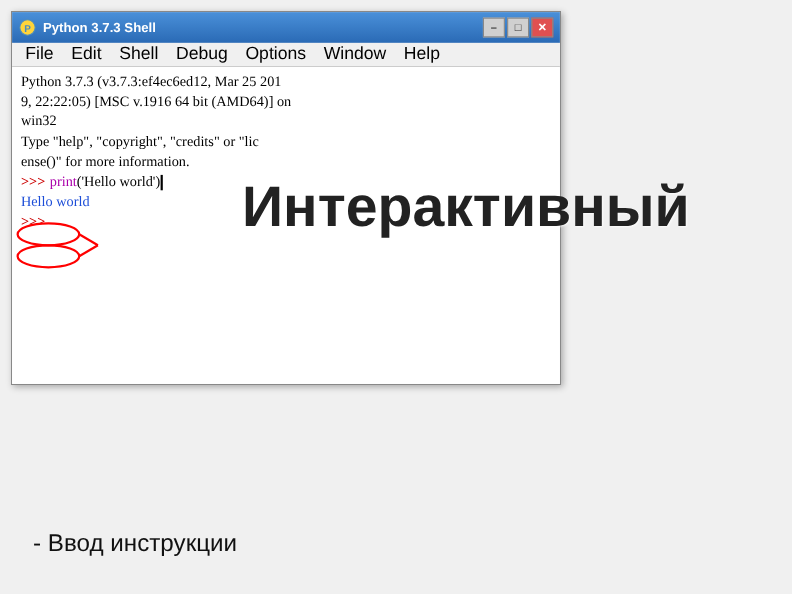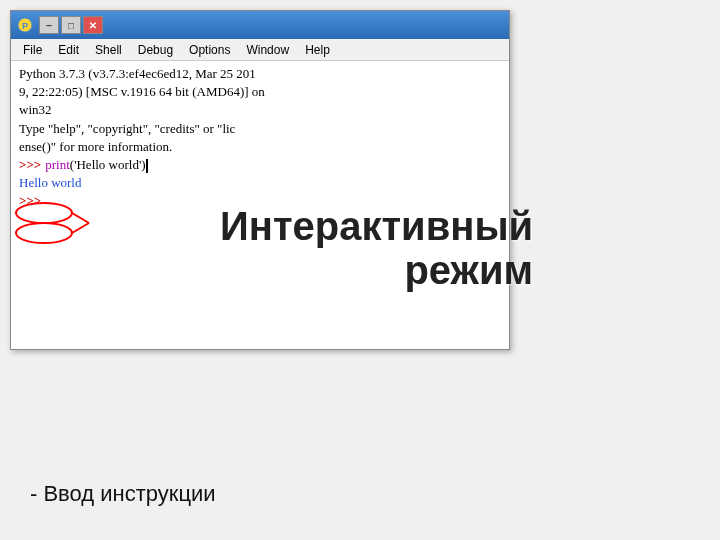--- a/index.html
+++ b/index.html
@@ -81,21 +81,21 @@
       height: 22px;
       display: flex;
       align-items: center;
       padding: 0 4px;
       border-bottom: 1px solid #ccc;
       flex-shrink: 0;
     }
 
     .menu-item {
       padding: 20px 8px;
-      font-size: 12px;
+      font-size: 16px;
       color: #000;
       cursor: pointer;
     }
 
     
     .shell-content {
       flex: 1;
       background: #fff;
       padding: 4px 8px;
       font-family: Liberation Serif, serif;
@@ -146,29 +146,28 @@
 
     .output-blue {
       color: #1d4ed8;
     }
 
     
     .annotation-big {
       position: absolute;
       top: 160px;
       left: 220px;
-      font-size: 40px;
+      font-size: 52px;
       font-weight: bold;
       color: #222;
-      text-align: right;
+      text-align: center;
       line-height: 1.1;
       pointer-events: none;
       z-index: 10;
       text-shadow: 1px 1px 2px rgba(255,255,255,0.8);
-      margin-top: 44px;
     }
 
     
     .annotation-bottom {
       position: absolute;
       bottom: 30px;
       left: 30px;
       font-size: 22px;
       color: #111;
       font-family: Liberation Sans, sans-serif;
@@ -189,20 +188,21 @@
 
 <div class="window">
 
   <div class="title-bar">
     <div class="title-bar-icon">
       <svg width="16" height="16" viewBox="0 0 16 16">
         <circle cx="8" cy="8" r="7" fill="#ffd43b" stroke="#4b8bbe" stroke-width="1"></circle>
         <text x="8" y="12" text-anchor="middle" font-size="9" fill="#4b8bbe" font-weight="bold">P</text>
       </svg>
     </div>
+    <span class="title-bar-text">Python 3.7.3 Shell</span>
     <div class="title-bar-buttons">
       <div class="tb-btn">–</div>
       <div class="tb-btn">□</div>
       <div class="tb-btn close">✕</div>
     </div>
   </div>
 
   <div class="menu-bar">
     <span class="menu-item">File</span>
     <span class="menu-item">Edit</span>
@@ -239,18 +239,17 @@
   <ellipse cx="30" cy="15" rx="28" ry="10" fill="none" stroke="red" stroke-width="2"></ellipse>
 
   <ellipse cx="30" cy="35" rx="28" ry="10" fill="none" stroke="red" stroke-width="2"></ellipse>
 
   <line x1="58" y1="15" x2="75" y2="25" stroke="red" stroke-width="2"></line>
   <line x1="75" y1="25" x2="58" y2="35" stroke="red" stroke-width="2"></line>
 </svg>
 
 <div class="annotation-big">
   <div>Интерактивный</div>
-  <div>режим</div>
 </div>
 
 <div class="annotation-bottom">
   <div>- Ввод инструкции</div>
 </div>
 
 </body></html>

